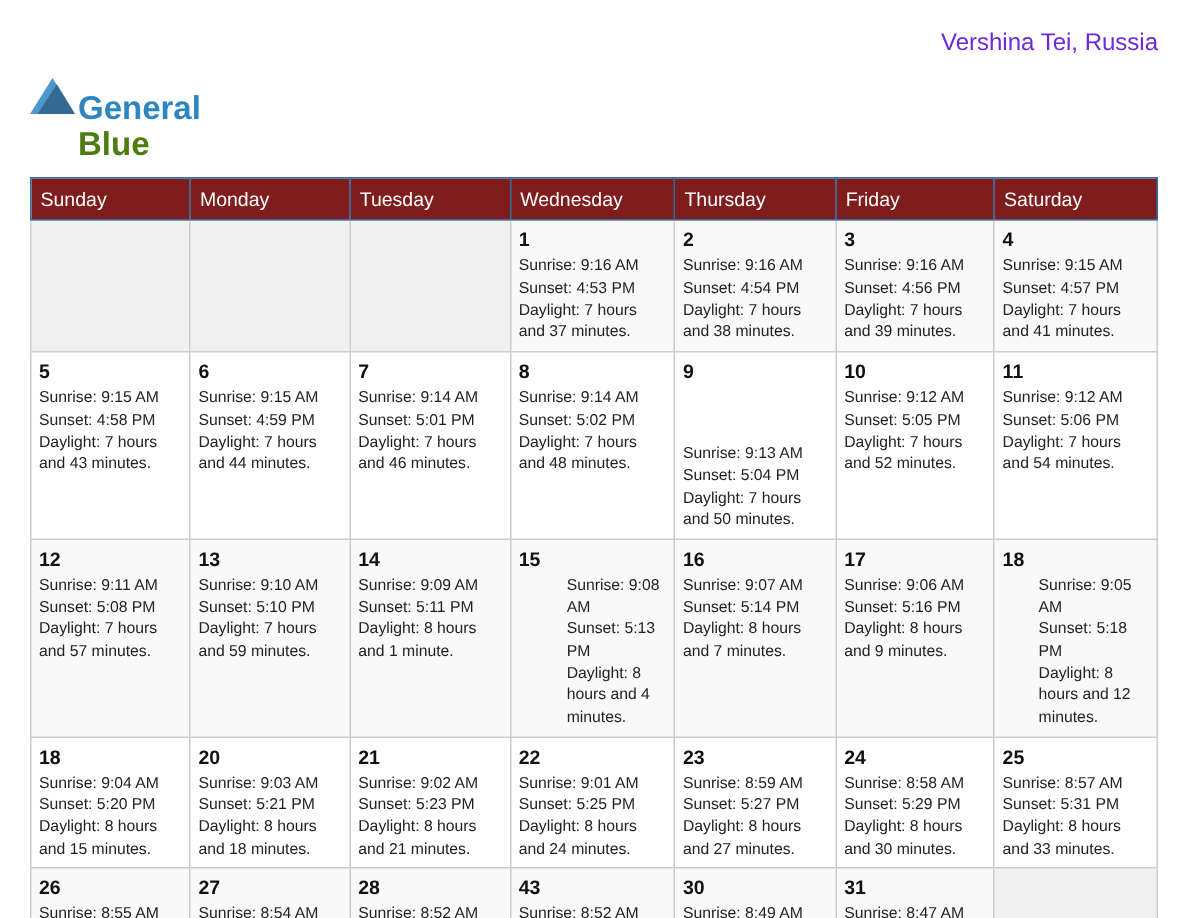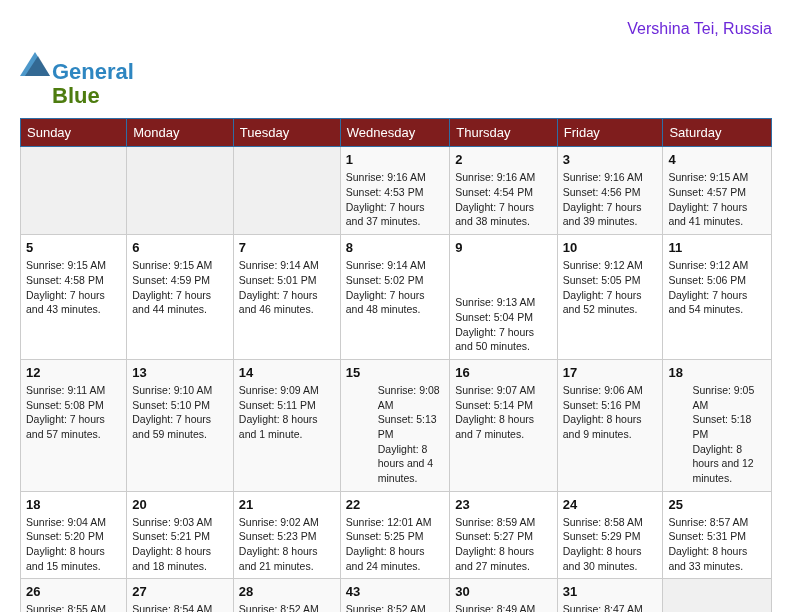--- a/index.html
+++ b/index.html
@@ -250,21 +250,21 @@
 Daylight: 8 hours and 18 minutes.</div>
         </td>
         <td>
           <div class="day-num">21</div>
           <div class="day-info" style="white-space: pre-line;">Sunrise: 9:02 AM
 Sunset: 5:23 PM
 Daylight: 8 hours and 21 minutes.</div>
         </td>
         <td>
           <div class="day-num">22</div>
-          <div class="day-info" style="white-space: pre-line;">Sunrise: 12:01 AM
+          <div class="day-info" style="white-space: pre-line;">Sunrise: 9:01 AM
 Sunset: 5:25 PM
 Daylight: 8 hours and 24 minutes.</div>
         </td>
         <td>
           <div class="day-num">23</div>
           <div class="day-info" style="white-space: pre-line;">Sunrise: 8:59 AM
 Sunset: 5:27 PM
 Daylight: 8 hours and 27 minutes.</div>
         </td>
         <td>

